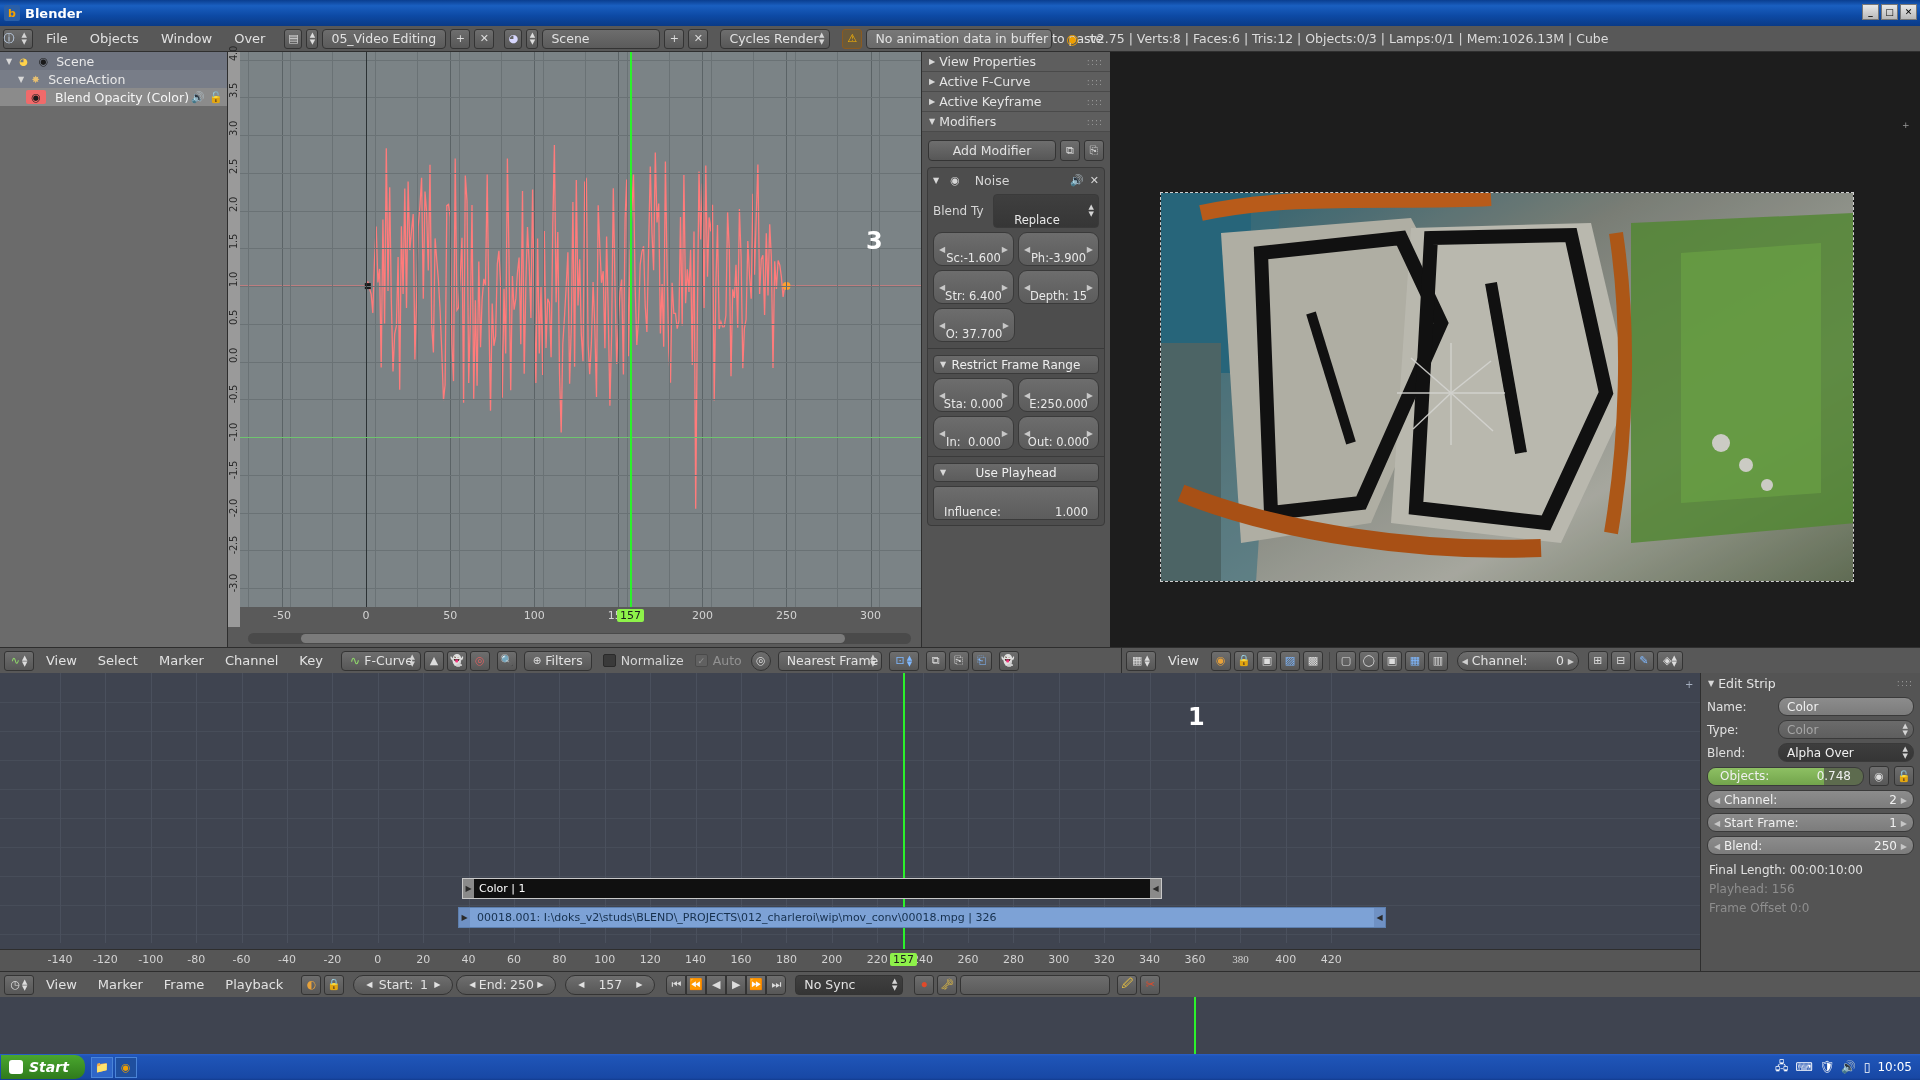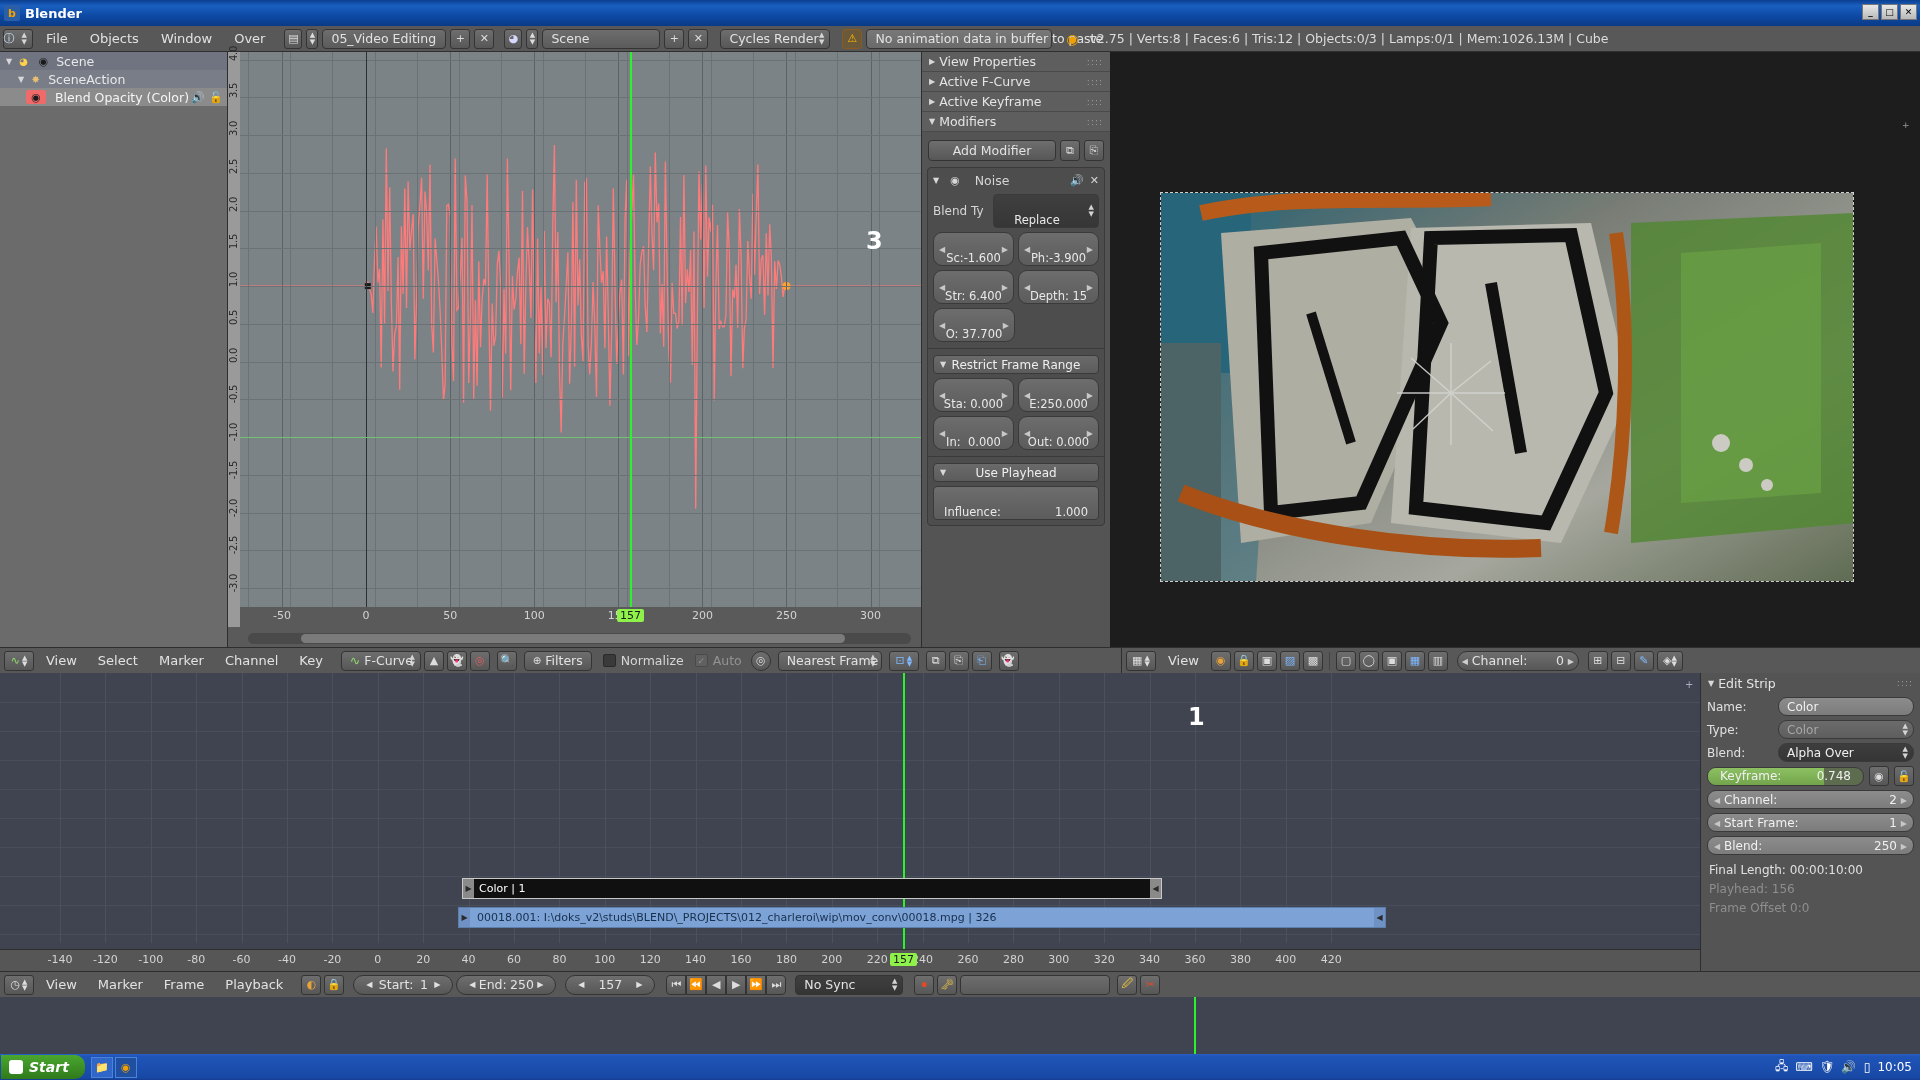--- a/index.html
+++ b/index.html
@@ -584,21 +584,21 @@
         <span class="xlab" style="left: 786.4px; top: 3px;">180</span>
         <span class="xlab" style="left: 831.8px; top: 3px;">200</span>
         <span class="xlab" style="left: 877.2px; top: 3px;">220</span>
         <span class="xlab" style="left: 922.6px; top: 3px;">240</span>
         <span class="xlab" style="left: 968px; top: 3px;">260</span>
         <span class="xlab" style="left: 1013.4px; top: 3px;">280</span>
         <span class="xlab" style="left: 1058.8px; top: 3px;">300</span>
         <span class="xlab" style="left: 1104.2px; top: 3px;">320</span>
         <span class="xlab" style="left: 1149.6px; top: 3px;">340</span>
         <span class="xlab" style="left: 1195px; top: 3px;">360</span>
-        <span class="xlab" style="left: 1240.4px; top: 3px;">380</span>
+        <span class="xlab" style="left: 1240.4px; top: 3px; font-family: Liberation Serif, serif;">380</span>
         <span class="xlab" style="left: 1285.8px; top: 3px;">400</span>
         <span class="xlab" style="left: 1331.2px; top: 3px;">420</span>
         <span class="marker" style="left: 890px; top: 3px;">157</span>
       </div>
     <div style="position:absolute;right:6px;top:6px;width:9px;height:9px;color:#a6b0c0;font-size:10px;z-index:6">+</div>
   </div>
 
   <div id="seqprops">
 
     <div class="panel-hdr" style="background:#545454;border-bottom:none">
@@ -622,21 +622,21 @@
     <div class="sp-row">
       <span class="sp-lbl">Blend:</span>
       <div class="sp-fld dark dropdown">
         <span>Alpha Over</span>
         <span class="dd">▲<br>▼</span>
         </div>
     </div>
     <div class="sp-row">
       <div class="sp-fld" id="opacity-slider" style="background:#5d6b4e;overflow:hidden;justify-content:space-between;padding:0 12px">
         <div id="opacity-fill" style="position: absolute; left: 0px; top: 0px; bottom: 0px; background: linear-gradient(rgb(141, 192, 99), rgb(115, 164, 76)); width: 74.8%;"></div>
-        <span style="position:relative;z-index:2">Keyframe:</span>
+        <span style="position:relative;z-index:2">Objects:</span>
         <span style="position:relative;z-index:2">0.748</span>
       </div>
       <div class="icobtn">◉</div>
       <div class="icobtn">🔓</div>
     </div>
     <div class="sp-row">
       <div class="sp-fld" style="justify-content:space-between;padding:0 16px">
         <span class="ar l">◀</span>
         <span>Channel:</span>
         <span>2</span>

